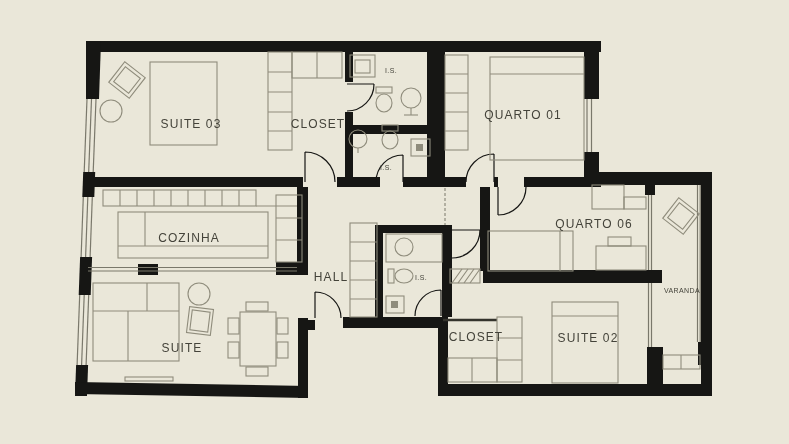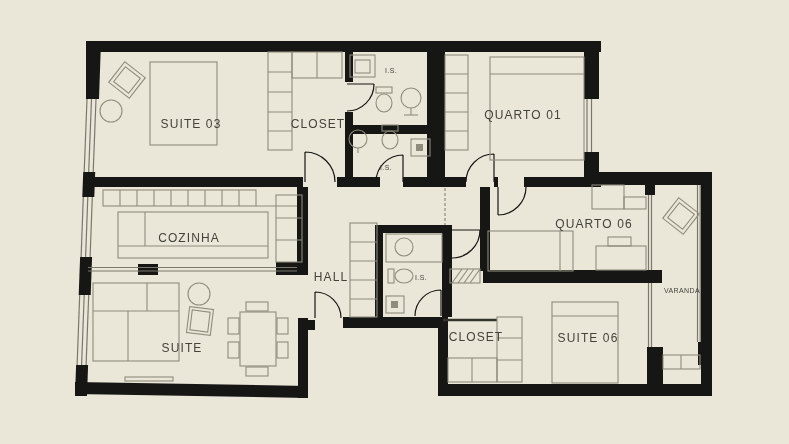--- a/index.html
+++ b/index.html
@@ -226,14 +226,14 @@
   <div class="label small" style="left:391px;top:70px">I.S.</div>
   <div class="label" style="left:523px;top:115px">QUARTO 01</div>
   <div class="label small" style="left:386px;top:167px">I.S.</div>
   <div class="label" style="left:189px;top:238px">COZINHA</div>
   <div class="label" style="left:331px;top:277px">HALL</div>
   <div class="label small" style="left:421px;top:277px">I.S.</div>
   <div class="label" style="left:594px;top:224px">QUARTO 06</div>
   <div class="label small" style="left:682px;top:290px">VARANDA</div>
   <div class="label" style="left:182px;top:348px">SUITE</div>
   <div class="label" style="left:476px;top:337px">CLOSET</div>
-  <div class="label" style="left:588px;top:338px">SUITE 06</div>
+  <div class="label" style="left:588px;top:338px">SUITE 02</div>
 </div>
 
 </body></html>

